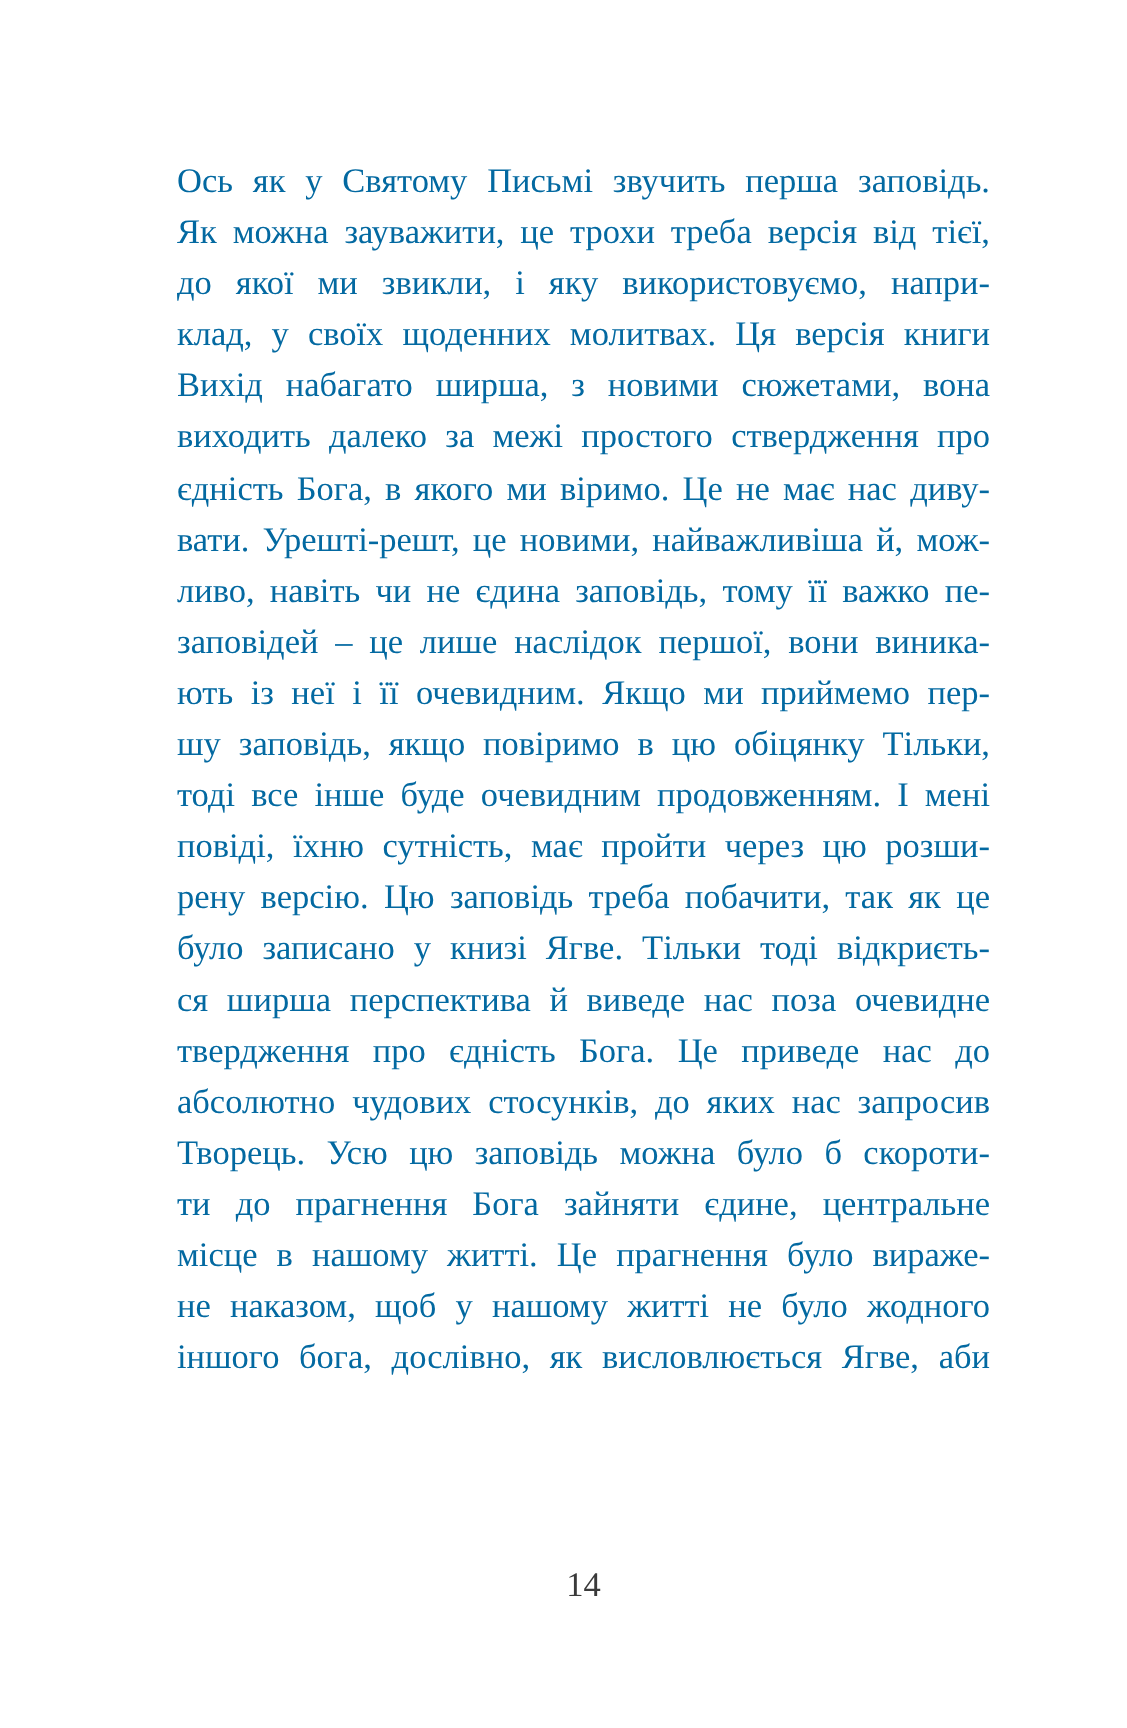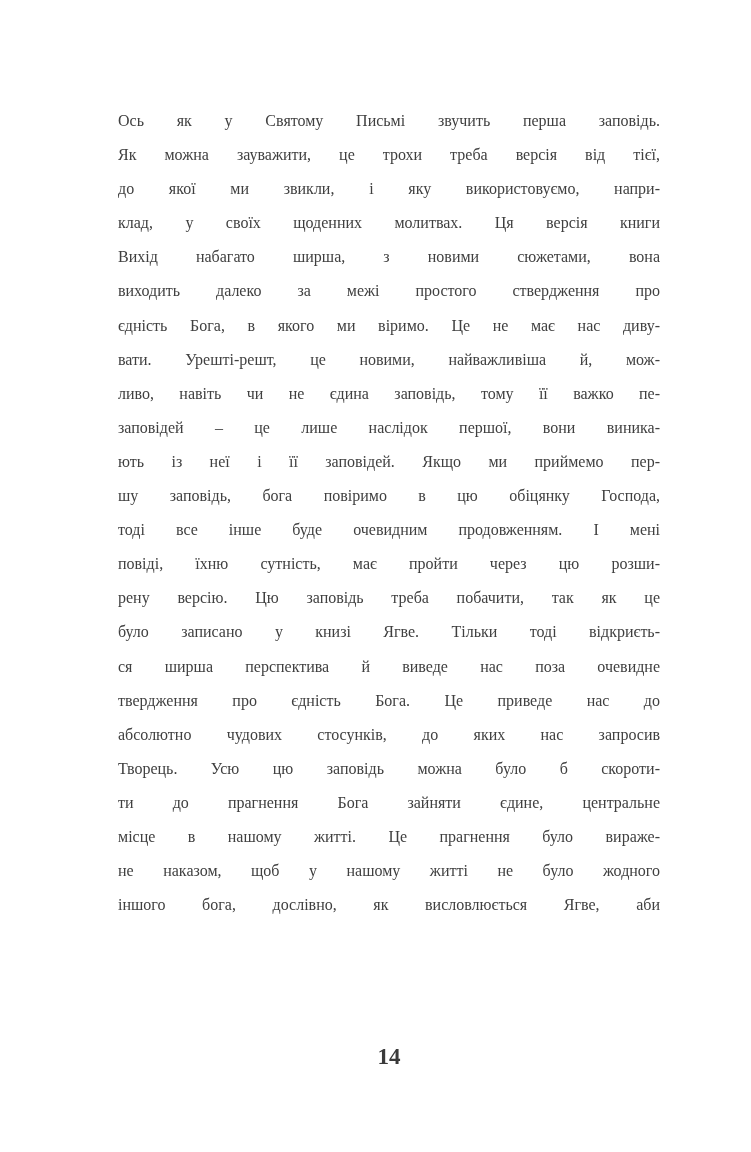--- a/index.html
+++ b/index.html
@@ -20,59 +20,58 @@
     width: 751px;
     height: 1152px;
     background: #ffffff;
     color: #2b2b2b;
   }
   .text-block {
     position: absolute;
     left: 118px;
     top: 104px;
     width: 542px;
-    font-size: 16px;
+    font-size: 23px;
     line-height: 34.1px;
-    color: #404040;
+    color: #0369a1;
   }
   .text-line {
     text-align: justify;
     text-align-last: justify;
     height: 34.1px;
     overflow: hidden;
   }
   .folio {
     position: absolute;
     left: 118px;
     top: 1044px;
     width: 542px;
     text-align: center;
     font-size: 23px;
     color: #3a3a3a;
-    font-weight: bold;
   }
 </style>
 </head>
 <body>
 
 <div class="book-page">
 
   <div class="text-block">
     <div class="text-line">Ось як у Святому Письмі звучить перша заповідь.</div>
     <div class="text-line">Як можна зауважити, це трохи треба версія від тієї,</div>
     <div class="text-line">до якої ми звикли, і яку використовуємо, напри-</div>
     <div class="text-line">клад, у своїх щоденних молитвах. Ця версія книги</div>
     <div class="text-line">Вихід набагато ширша, з новими сюжетами, вона</div>
     <div class="text-line">виходить далеко за межі простого ствердження про</div>
     <div class="text-line">єдність Бога, в якого ми віримо. Це не має нас диву-</div>
     <div class="text-line">вати. Урешті-решт, це новими, найважливіша й, мож-</div>
     <div class="text-line">ливо, навіть чи не єдина заповідь, тому її важко пе-</div>
     <div class="text-line">заповідей – це лише наслідок першої, вони виника-</div>
-    <div class="text-line">ють із неї і її заповідей. Якщо ми приймемо пер-</div>
-    <div class="text-line">шу заповідь, бога повіримо в цю обіцянку Господа,</div>
+    <div class="text-line">ють із неї і її очевидним. Якщо ми приймемо пер-</div>
+    <div class="text-line">шу заповідь, якщо повіримо в цю обіцянку Тільки,</div>
     <div class="text-line">тоді все інше буде очевидним продовженням. І мені</div>
     <div class="text-line">повіді, їхню сутність, має пройти через цю розши-</div>
     <div class="text-line">рену версію. Цю заповідь треба побачити, так як це</div>
     <div class="text-line">було записано у книзі Ягве. Тільки тоді відкриєть-</div>
     <div class="text-line">ся ширша перспектива й виведе нас поза очевидне</div>
     <div class="text-line">твердження про єдність Бога. Це приведе нас до</div>
     <div class="text-line">абсолютно чудових стосунків, до яких нас запросив</div>
     <div class="text-line">Творець. Усю цю заповідь можна було б скороти-</div>
     <div class="text-line">ти до прагнення Бога зайняти єдине, центральне</div>
     <div class="text-line">місце в нашому житті. Це прагнення було вираже-</div>

